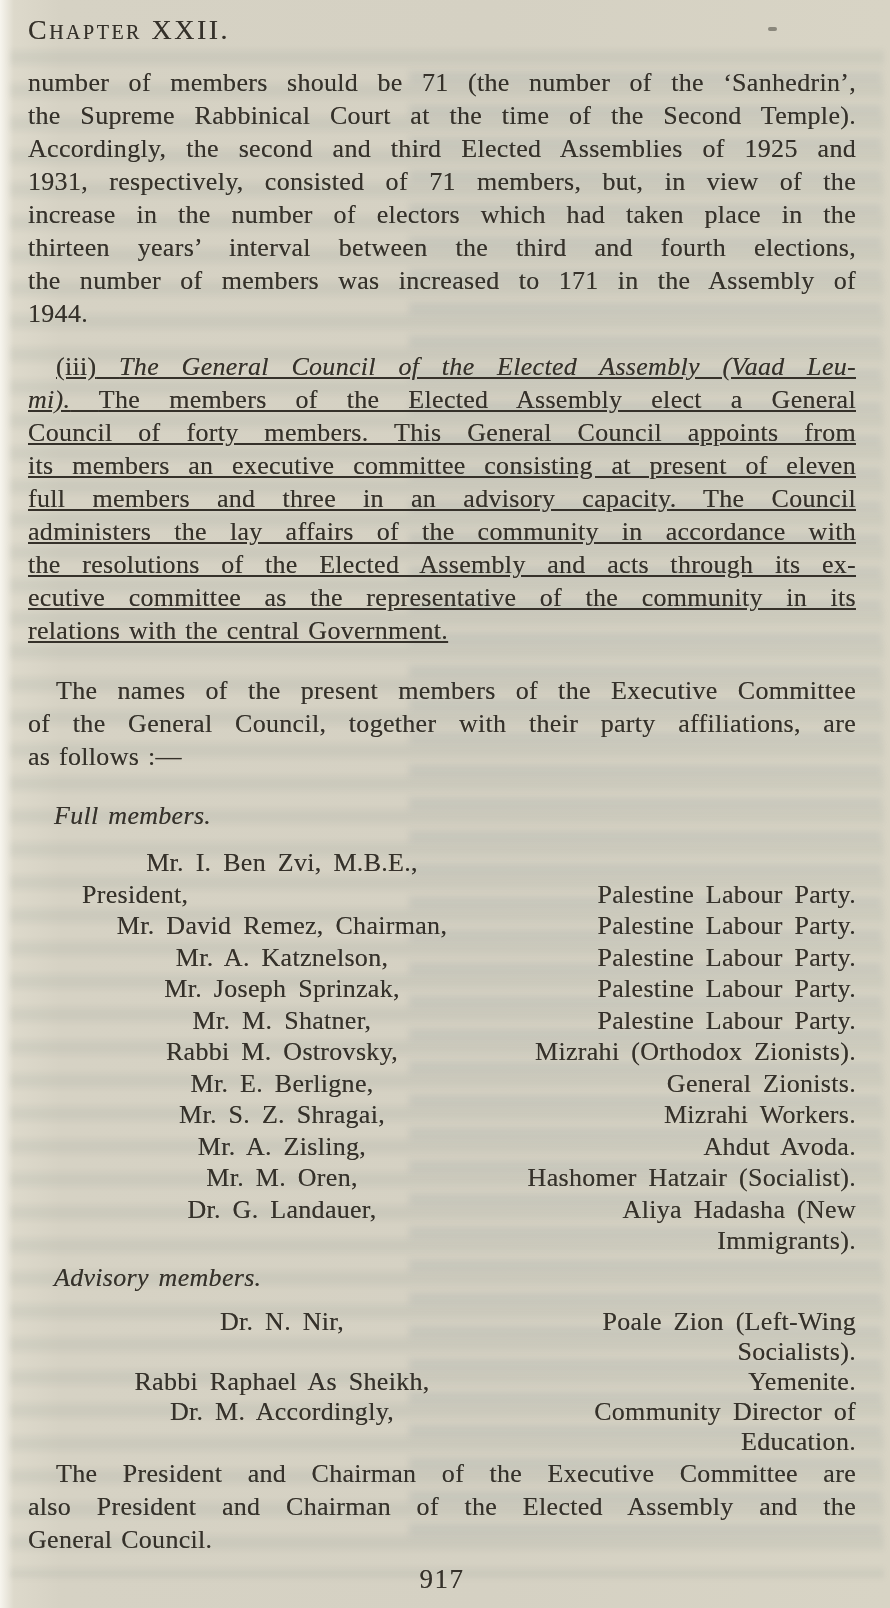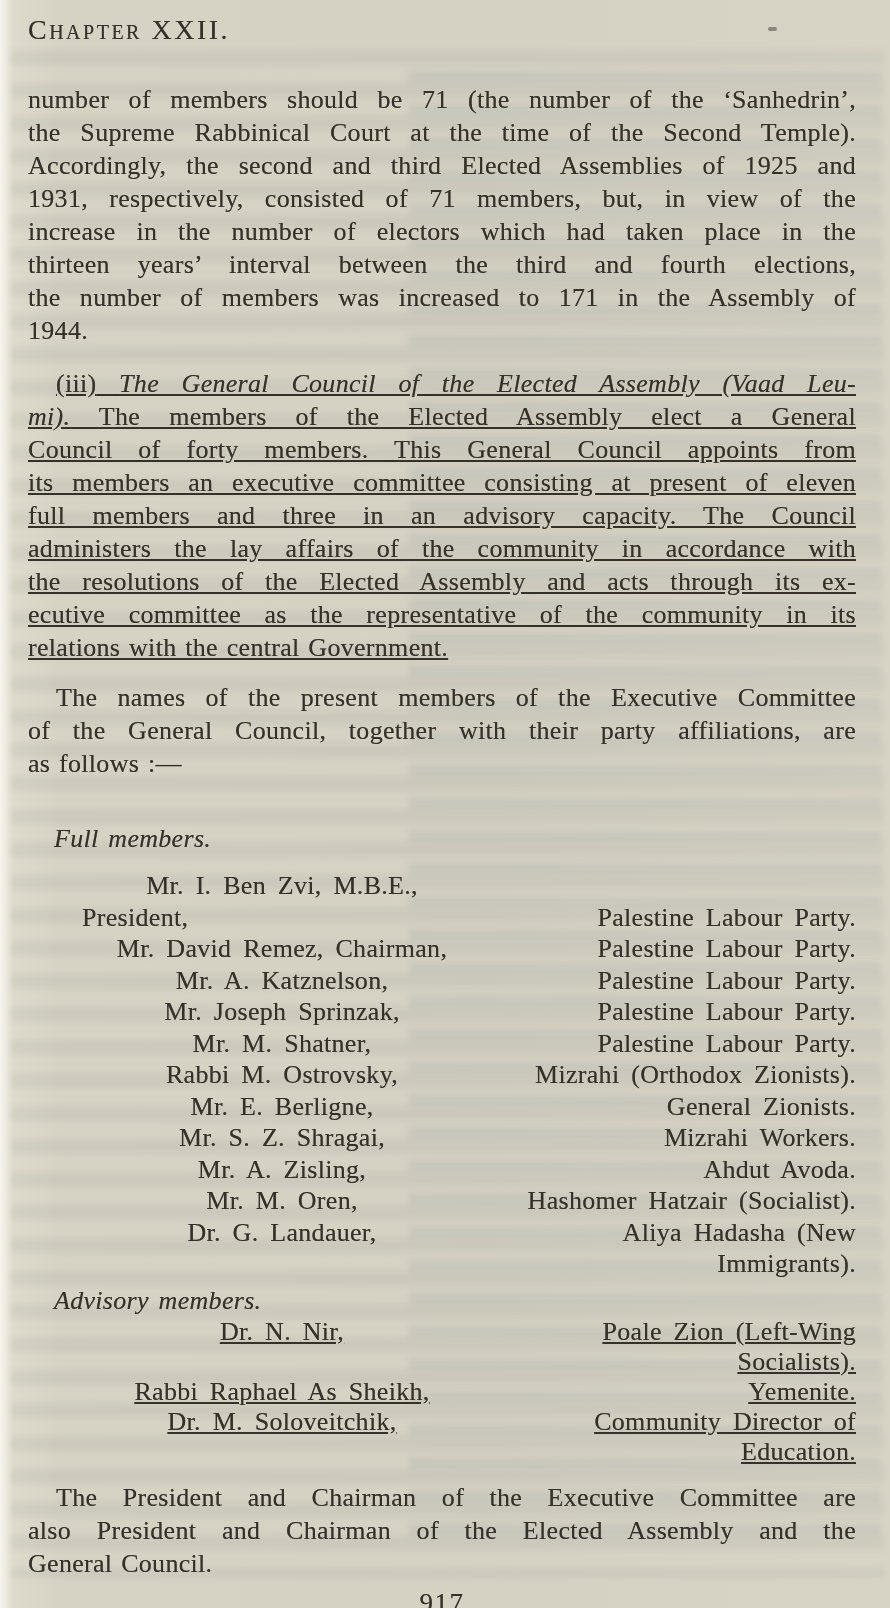--- a/index.html
+++ b/index.html
@@ -41,34 +41,34 @@
     font-variant-caps:small-caps;
   }
   .speck{position:absolute;left:768px;top:27px;width:9px;height:4px;border-radius:2px;background:rgba(75,72,64,0.55);}
 
   .para{font-size:26px;letter-spacing:0.3px;word-spacing:2px;}
   .ln{line-height:33px;text-align:justify;text-align-last:justify;white-space:normal;}
   .ln.last{text-align-last:left;}
   .ln.ind{text-indent:28px;}
   .it{font-style:italic;}
 
-  .p1{margin-top:35px;font-family:Liberation Serif, serif;}
+  .p1{margin-top:18px;font-family:Liberation Serif, serif;}
   .p2{margin-top:20px;text-decoration:underline;}
-  .p3{margin-top:17px;}
-  .closing{margin-top:14px;}
+  .p3{margin-top:27px;}
+  .closing{}
 
   .list-heading{
-    margin-top:42px;height:33px;line-height:33px;
+    margin-top:26px;height:33px;line-height:33px;
     font-style:italic;font-size:26px;letter-spacing:0.3px;word-spacing:3px;
     padding-left:26px;
   }
   .list-heading.adv{margin-top:4px;}
 
   .mlist{margin-top:15px;font-size:26px;letter-spacing:0.3px;word-spacing:5px;}
-  .mlist.adv{margin-top:0;text-decoration:underline;}
+  .mlist.adv{margin-top:13px;}
   .mrow{display:flex;line-height:31.5px;padding-left:54px;}
   .mlist.adv .mrow{line-height:30px;}
   .ncell{flex:0 0 400px;text-align:center;}
   .ncell.r{text-align:left;padding-right:30px;}
   .pcell{flex:1;text-align:right;}
   .pcell.r{text-align:right;}
 
   .page-number{
     margin-top:8px;height:30px;line-height:30px;
     text-align:center;font-size:27px;letter-spacing:1.5px;
@@ -181,21 +181,21 @@
       </div>
       <div class="mrow">
         <div class="ncell"></div>
         <div class="pcell r">Socialists).</div>
       </div>
       <div class="mrow">
         <div class="ncell">Rabbi Raphael As Sheikh,</div>
         <div class="pcell">Yemenite.</div>
       </div>
       <div class="mrow">
-        <div class="ncell">Dr. M. Soloveitchik,</div>
+        <div class="ncell">Dr. M. Accordingly,</div>
         <div class="pcell">Community Director of</div>
       </div>
       <div class="mrow">
         <div class="ncell"></div>
         <div class="pcell r">Education.</div>
       </div>
     </div>
 
     <div class="para closing ink">
       <div class="ln ind">The President and Chairman of the Executive Committee are</div>

